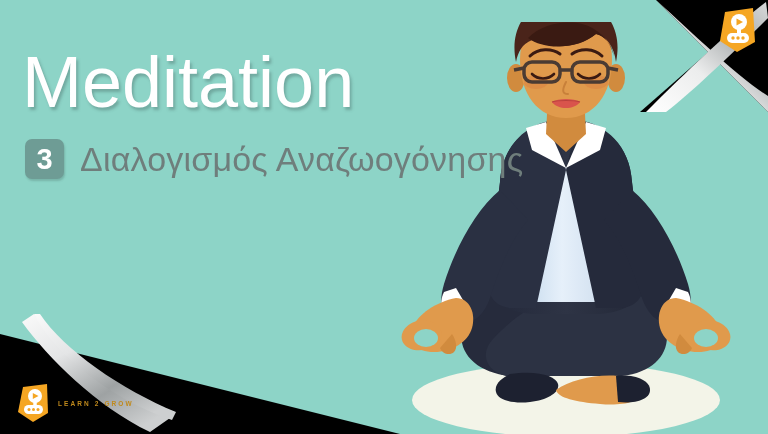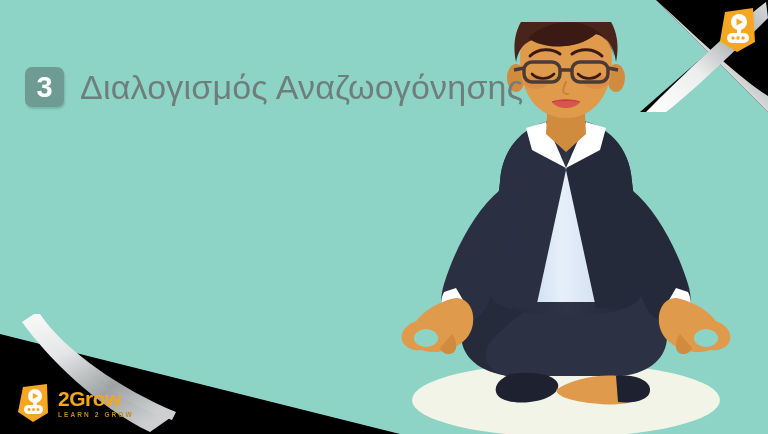--- a/index.html
+++ b/index.html
@@ -256,20 +256,21 @@
       <path d="M218 52 C224 58 234 58 240 52" stroke="#3a1a12" stroke-width="2.6" fill="none" stroke-linecap="round"></path>
 
       <path d="M206 60 C202 68 202 72 208 72" stroke="#c8803a" stroke-width="2" fill="none" stroke-linecap="round"></path>
 
       <path d="M192 80 C198 76 214 76 220 80 C214 88 198 88 192 80 Z" fill="#d9544c"></path>
       <path d="M192 80 C198 78 214 78 220 80" stroke="#b8413c" stroke-width="1.2" fill="none"></path>
     </svg>
   </div>
 
   <div class="title-block">
+    <div class="main-title">Meditation</div>
     <div class="subtitle-row">
       <div class="num-badge">3</div>
       <div class="subtitle-text">Διαλογισμός Αναζωογόνησης</div>
     </div>
   </div>
 
   <div class="curl curl-tr">
     <svg viewBox="0 0 128 112" xmlns="http://www.w3.org/2000/svg">
       <defs>
         <linearGradient id="curlTR" x1="0" y1="1" x2="1" y2="0">
@@ -327,18 +328,17 @@
         <circle cx="19" cy="12" r="7" fill="#ffffff"></circle>
         <path d="M16.8 9 L22.5 12 L16.8 15 Z" fill="#f5a623"></path>
         <path d="M19 17 L19 22" stroke="#ffffff" stroke-width="3.5"></path>
         <rect x="8" y="21" width="19" height="9" rx="4.5" fill="#ffffff"></rect>
         <circle cx="13" cy="25.5" r="1.5" fill="#f5a623"></circle>
         <circle cx="17.5" cy="25.5" r="1.5" fill="#f5a623"></circle>
         <circle cx="22" cy="25.5" r="1.5" fill="#f5a623"></circle>
       </svg>
     </div>
     <div class="logo-words">
-      <div class="logo-name">2Grow</div>
       <div class="logo-tag">LEARN 2 GROW</div>
     </div>
   </div>
 
 </div>
 
 </body></html>

